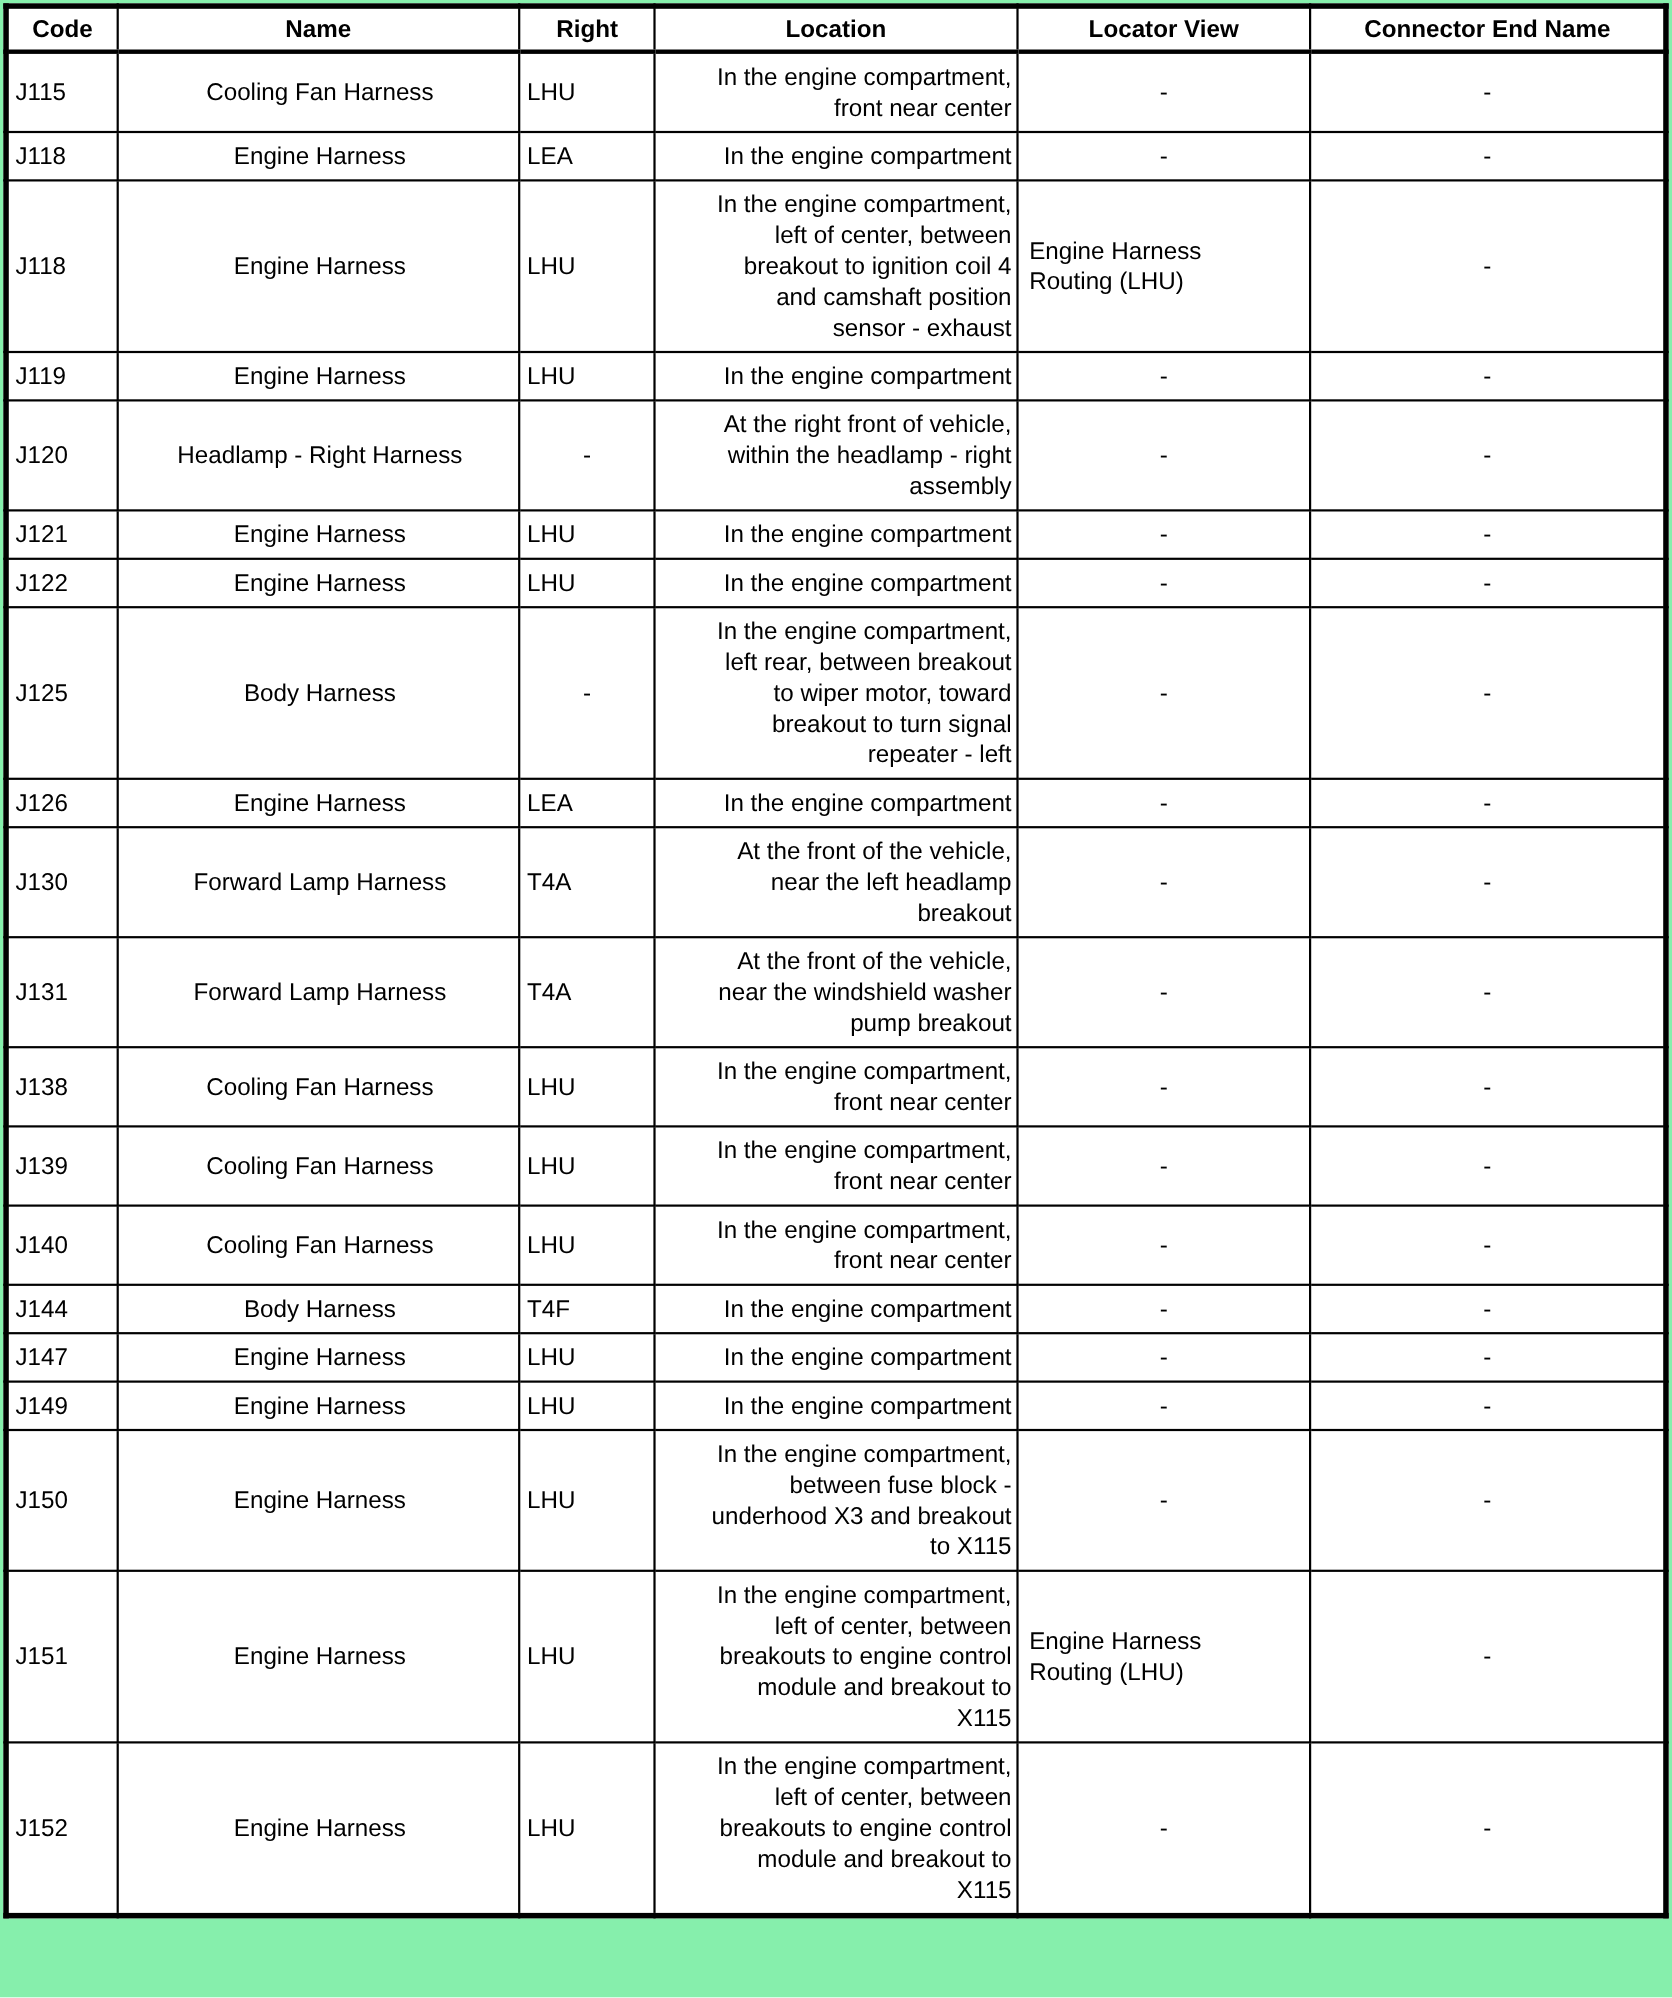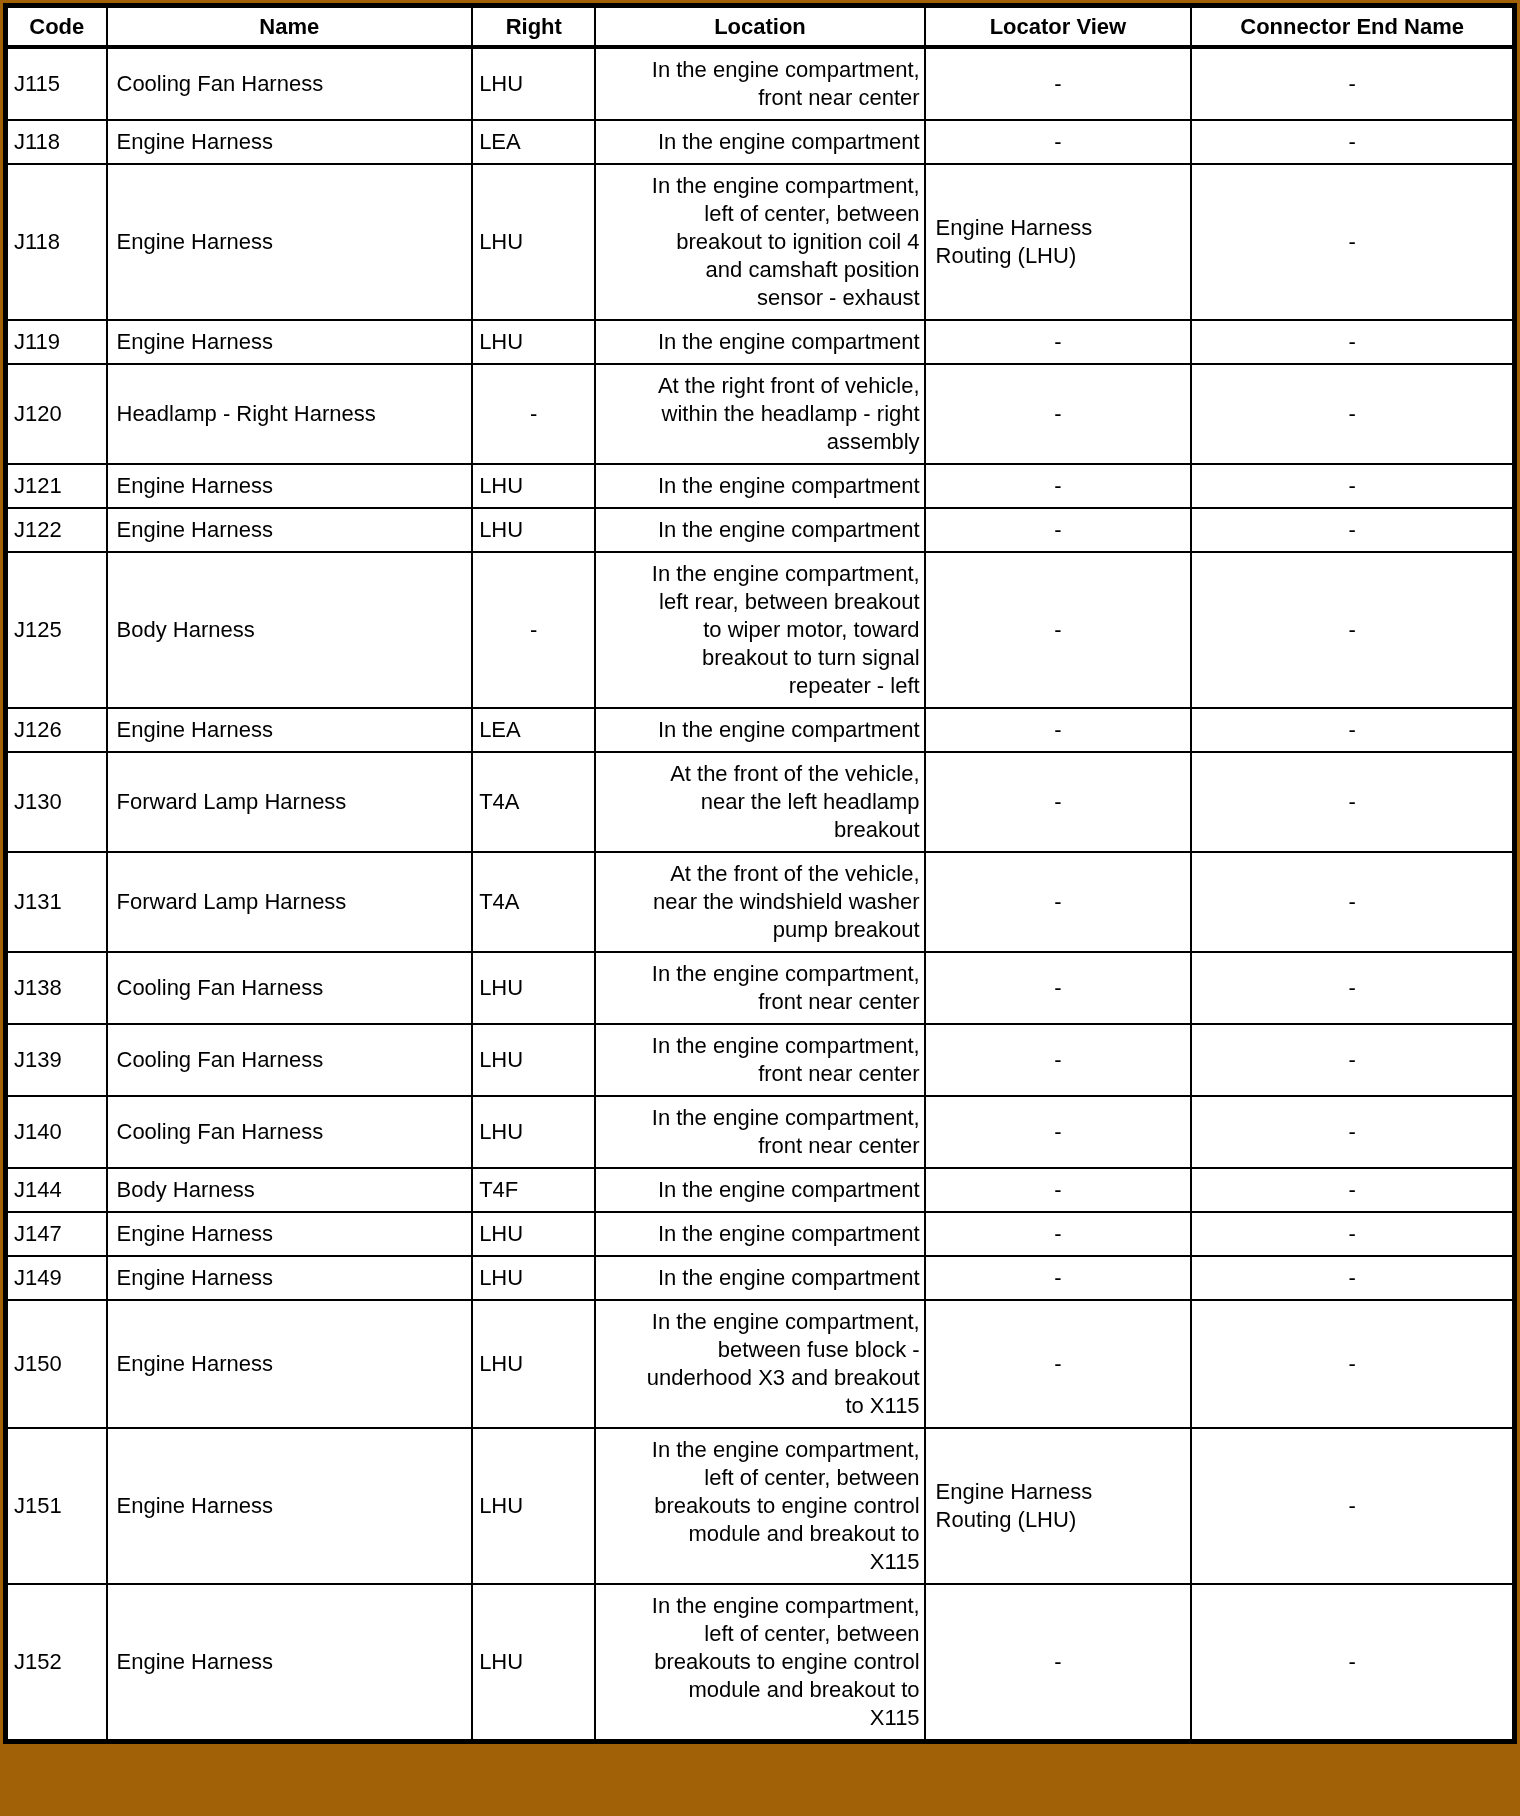--- a/index.html
+++ b/index.html
@@ -9,21 +9,21 @@
   }
   body {
     font-family: "Liberation Sans", sans-serif;
     color: #000000;
     -webkit-font-smoothing: none;
   }
   .page {
     width: 1520px;
     height: 1816px;
     box-sizing: border-box;
-    background: #a16207;
+    background: #86efac;
     padding: 3px;
   }
   table.connector-table {
     border-collapse: collapse;
     table-layout: fixed;
     width: 1514px;
     border: 5px solid #000000;
     background: #ffffff;
   }
   col.c-code     { width: 100px; }
@@ -44,21 +44,21 @@
   }
   thead th {
     font-weight: bold;
     text-align: center;
     border-bottom: 4px solid #000000;
     padding: 5px 4px;
     line-height: 27px;
   }
   td.col-code   { }
   td.col-option { text-align: left; }
-  td.col-name   { text-align: left; padding-left: 9px; }
+  td.col-name   { text-align: center; padding-left: 9px; }
   td.col-location {
     text-align: right;
     padding-left: 8px;
     padding-right: 4px;
     white-space: pre-line;
   }
   td.col-locator_view,
   td.col-connector_end_view {
     text-align: left;
     padding-left: 10px;

